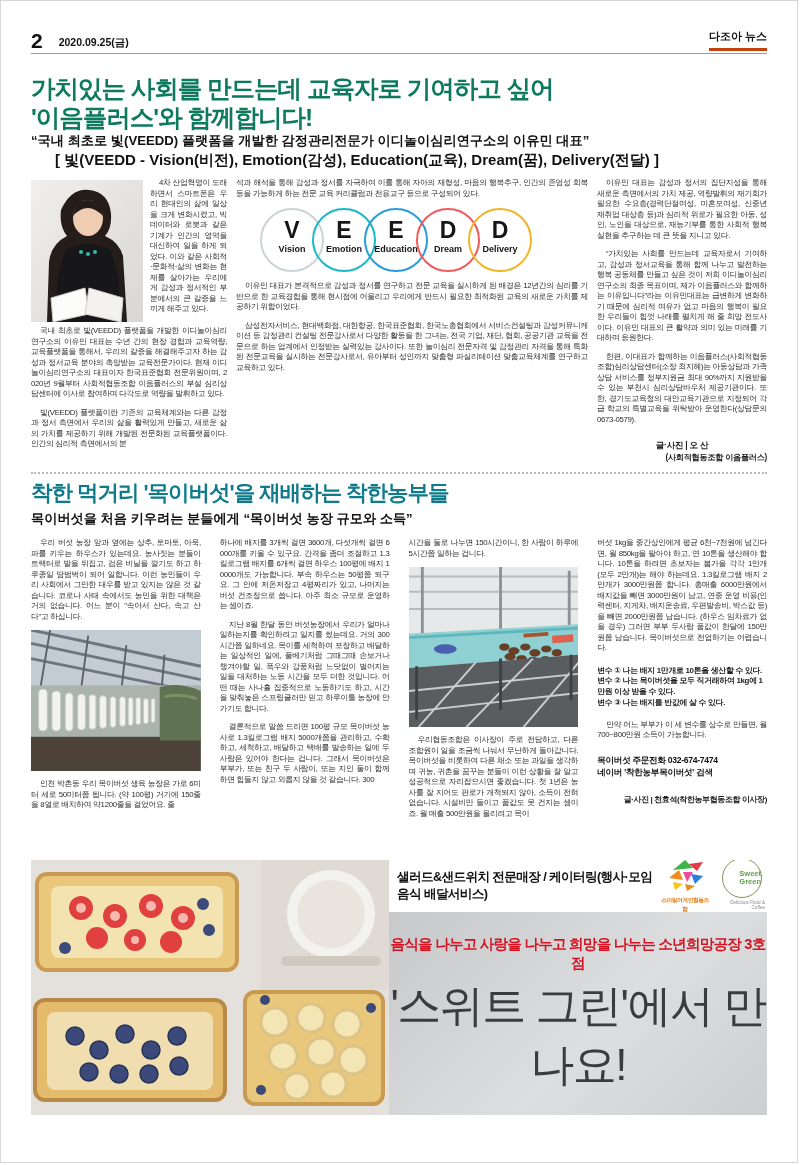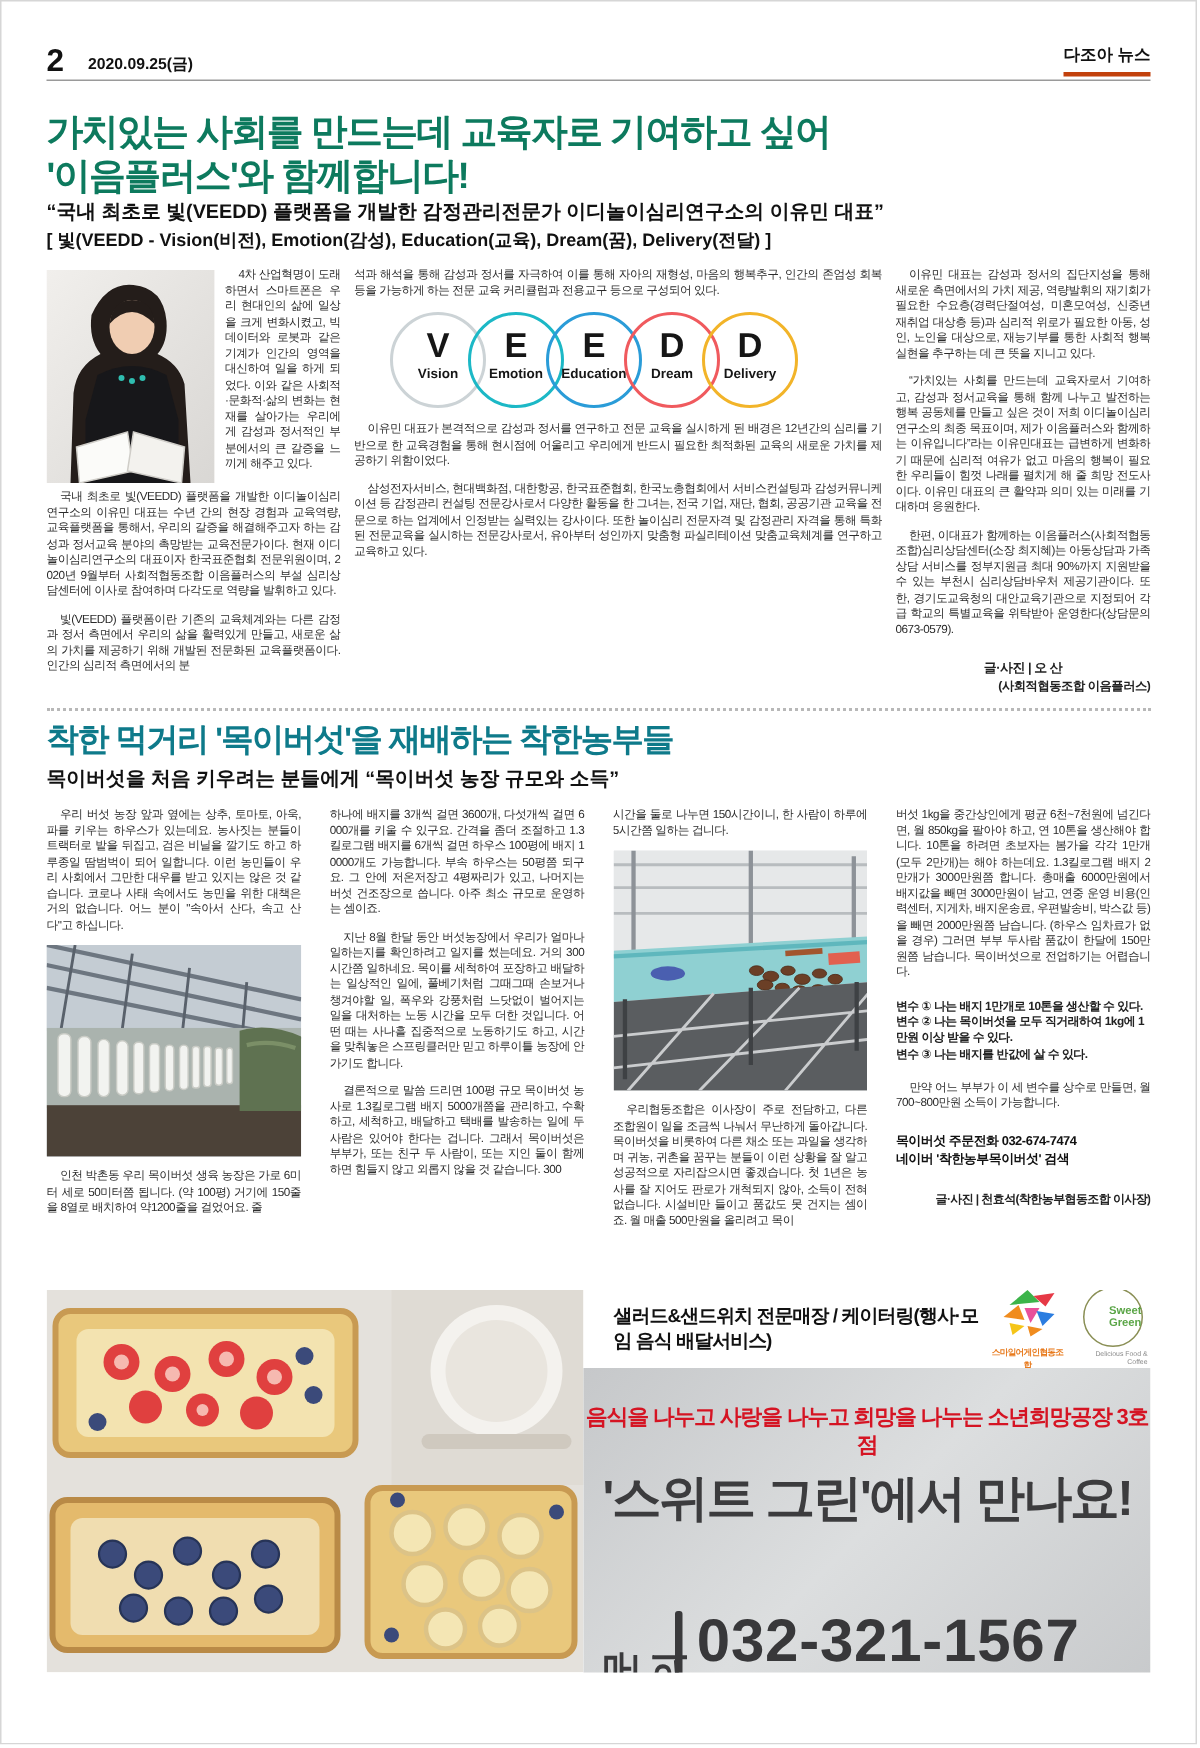--- a/index.html
+++ b/index.html
@@ -11,21 +11,21 @@
   
   .hdr{display:flex;align-items:flex-end;height:26px;}
   .pagenum{font-size:21px;font-weight:700;color:#111;line-height:1;}
   .issuedate{font-size:10.5px;font-weight:700;margin-left:16px;color:#111;padding-bottom:1px;}
   .masthead{margin-left:auto;font-size:11px;font-weight:800;color:#111;border-bottom:3px solid #c2410c;padding-bottom:4px;}
   .hrule{border-top:1.6px solid #9a9a9a;margin-top:2px;}
   
   .h1{margin-top:20px;font-size:24.5px;line-height:29px;font-weight:800;color:#0d7a5e;letter-spacing:-1px;}
   .sub1{margin-top:8px;font-size:12px;font-weight:800;color:#111;line-height:16px;}
   .sub2{font-size:13.2px;font-weight:800;color:#111;line-height:18px;}
-  .sub3{margin-top:2px;font-size:12px;font-weight:700;color:#111;line-height:16px;}
+  .sub3{margin-top:2px;font-size:15px;font-weight:700;color:#111;line-height:16px;margin-left:24px;}
   .a1-body{margin-top:10px;display:flex;gap:9px;height:286px;overflow:hidden;}
   .trk{overflow:hidden;}
   .trk.left{width:196px;}
   .trk.mid{width:352px;}
   .trk.right{flex:1;}
   p.b{margin:0;font-size:7.8px;line-height:10.5px;color:#2b2b2b;text-align:justify;
       text-indent:9px;letter-spacing:-0.3px;word-break:break-all;}
   p.b+p.b{margin-top:8px;}
   p.b.ni{text-indent:0;}
   .portrait{float:left;width:112px;height:142px;margin:2px 7px 4px 0;display:block;}
@@ -50,33 +50,33 @@
   .vline{margin-top:12px;}
   .vline p{margin:0;font-size:7.9px;line-height:10.8px;font-weight:700;color:#222;text-align:left;letter-spacing:-0.3px;}
   .contact{margin-top:13px;}
   .contact p{margin:0;font-size:8.6px;line-height:12px;font-weight:800;color:#111;letter-spacing:-0.3px;}
   .a2byline{margin-top:16px;text-align:right;font-size:8px;font-weight:800;color:#222;letter-spacing:-0.4px;}
   
   .ad{margin-top:10px;height:255px;display:flex;overflow:hidden;}
   .ad-left{width:358px;flex:0 0 auto;}
   .ad-right{flex:1;display:flex;flex-direction:column;}
   .ad-top{height:52px;background:#fff;display:flex;align-items:center;}
-  .ad-top-text{font-size:12.6px;font-weight:800;color:#111;letter-spacing:-0.6px;padding-left:20px;}
+  .ad-top-text{font-size:12.6px;font-weight:800;color:#111;letter-spacing:-0.6px;padding-left:8px;}
   .ad-logos{margin-left:auto;display:flex;align-items:flex-start;gap:8px;padding-right:2px;}
   .logo1{width:52px;text-align:center;}
   .logo1 .cap{font-size:5.8px;font-weight:700;color:#e87b1e;letter-spacing:-0.5px;}
   .logo2{width:46px;text-align:right;}
   .logo2 .badge{width:38px;height:38px;margin:0 auto;border:1.5px solid #8a8f55;border-radius:50%;
     display:flex;flex-direction:column;justify-content:center;}
   .logo2 .sg{font-size:7.5px;font-weight:800;color:#5aa546;line-height:8px;}
   .logo2 .cap{font-size:4.6px;color:#8a8a8a;margin-top:2px;}
   .ad-main{flex:1;background:linear-gradient(135deg,#c6c8ca 0%,#dcdedf 45%,#c3c5c7 100%);
     text-align:center;padding-top:23px;}
   .ad-tag{color:#d51423;font-size:14.6px;font-weight:800;letter-spacing:-0.8px;}
-  .ad-title{color:#3c3c3e;font-size:33px;font-weight:700;letter-spacing:-1.5px;margin-top:4px;}
+  .ad-title{color:#3c3c3e;font-size:44px;font-weight:400;letter-spacing:-1.5px;margin-top:4px;}
   .ad-contact{display:flex;align-items:center;justify-content:center;margin-top:14px;}
   .inq{font-size:25px;font-weight:800;color:#3a3a3c;transform:rotate(-90deg);width:30px;letter-spacing:-1px;}
   .bar{width:5px;height:78px;background:#3a3a3c;border-radius:2px;margin:0 10px 0 6px;}
   .phones{text-align:left;}
   .phones div{font-size:40px;font-weight:800;color:#38383a;line-height:37px;letter-spacing:0.5px;margin-top:40px;}
 </style>
 </head>
 <body>
 
 <div class="canvas">

